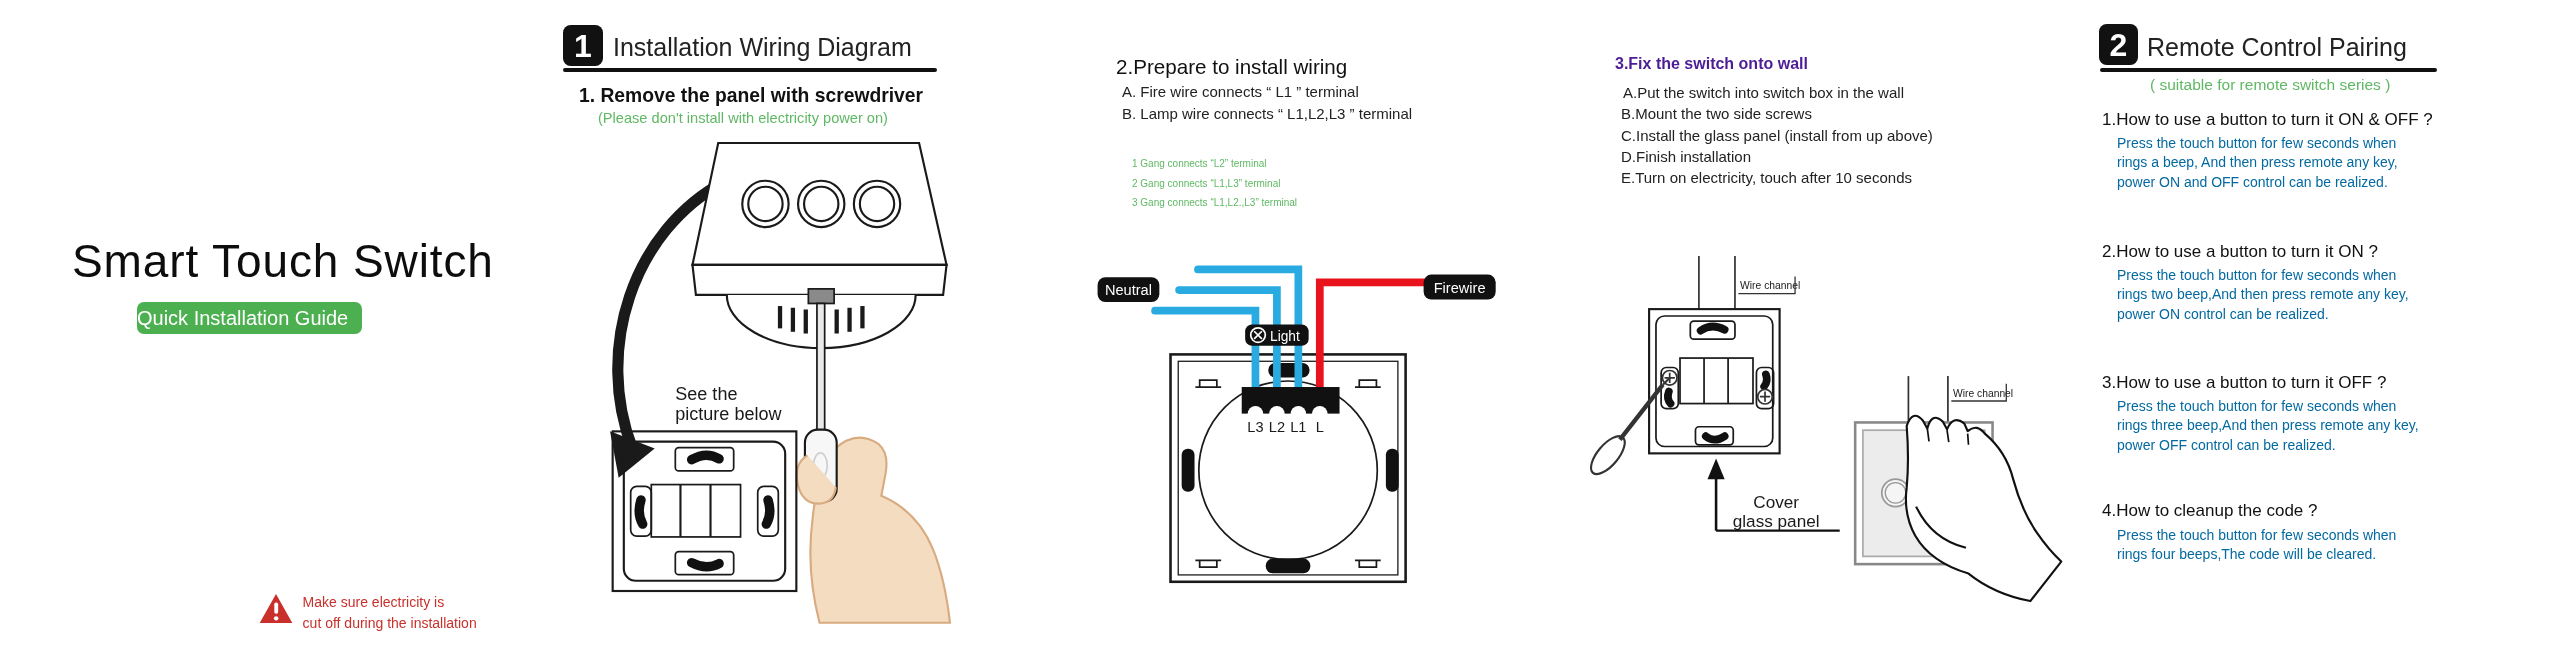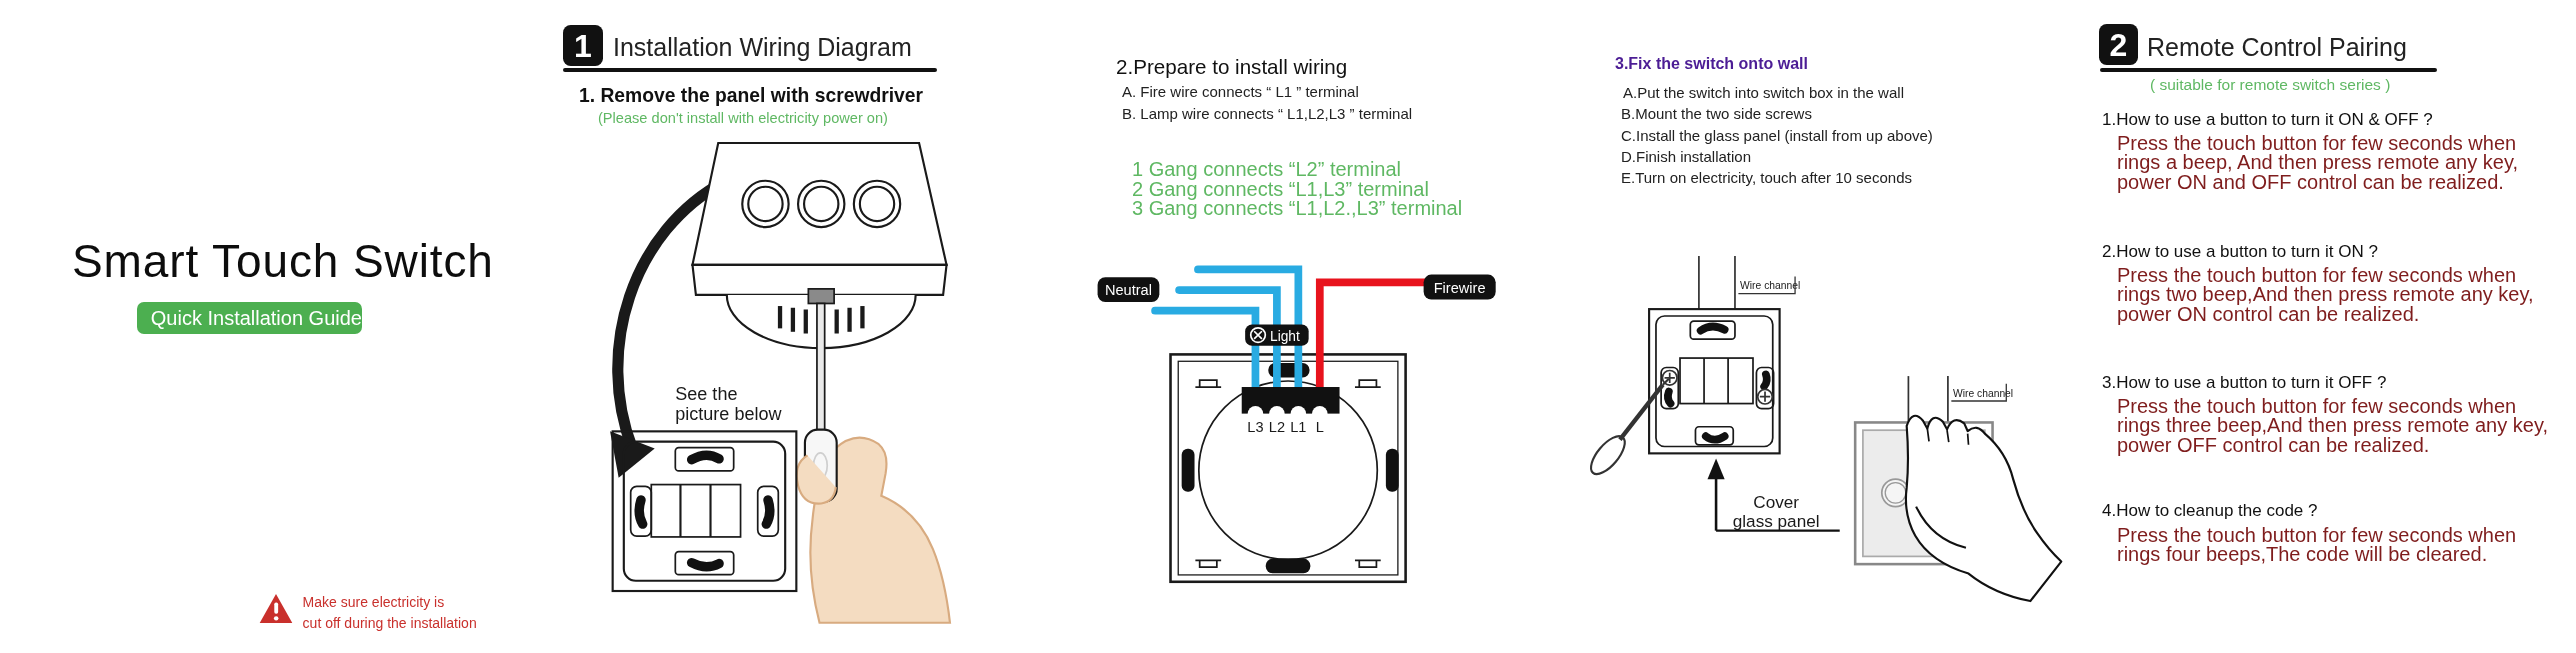--- a/index.html
+++ b/index.html
@@ -5,48 +5,48 @@
   :root{
     --green:#4caf50; --green-text:#66bb6a; --warn-red:#cc2a2a;
     --wire-blue:#29abe2; --wire-red:#e8131d; --ink:#1a1a1a;
   }
   *{margin:0;padding:0;box-sizing:border-box}
   body{background:#fff;font-family:"Liberation Sans",sans-serif;color:var(--ink)}
   .stage{position:relative;width:2576px;height:653px;background:#ffffff;overflow:hidden}
   .abs{position:absolute}
   .product-title{left:72px;top:234px;font-size:46px;letter-spacing:0.9px;color:#0d0d0d}
   .badge{left:137px;top:302px;width:225px;height:32px;background:var(--green);border-radius:6.9px;
-         color:#fff;font-size:20px;text-align:right;line-height:32px}
+         color:#fff;font-size:20px;text-align:left;line-height:32px}
   .warning{left:258px;top:592px;display:flex;gap:8.6px;align-items:flex-start}
   .warning-text{font-size:14px;line-height:21px;color:var(--warn-red);white-space:pre-line}
   .num-badge{background:#111;color:#fff;border-radius:7.7px;text-align:center;font-weight:700}
   .nb1{left:563px;top:25px;width:40px;height:41px;font-size:32px;line-height:42px}
   .nb2{left:2099px;top:24px;width:39px;height:41px;font-size:32px;line-height:42px}
   .sec-title{font-weight:400;color:#222}
   .s1-title{left:613px;top:33px;font-size:25px}
   .s4-title{left:2147px;top:33px;font-size:25px}
   .rule{background:#111;height:4.3px;border-radius:2.6px}
   .r1{left:563px;top:68px;width:374px}
   .r4{left:2100px;top:68px;width:337px}
   .step-title{font-weight:700;font-size:19.3px;color:#111}
   .st1{left:579px;top:85px}
   .green-note{color:var(--green-text);font-size:14.6px}
   .gn1{left:598px;top:110px}
   .s2-title{left:1116px;top:55px;font-size:20.6px;font-weight:400;color:#111}
   .body-line{font-size:15px;color:#222}
   .la{left:1122px;top:83px}.lb{left:1122px;top:105px}
-  .gang{font-size:20px;color:var(--green-text)}
+  .gang{font-size:10px;color:var(--green-text)}
   .g1{left:1132px;top:158px}.g2{left:1132px;top:178px}.g3{left:1132px;top:197px}
   .s3-title{left:1615px;top:55px;font-size:16px;font-weight:700;color:#4c1d95}
   .s3-step{font-size:15px;color:#222;line-height:21.5px}
   .s3a{left:1623px;top:82px}.s3b{left:1621px;top:103px}.s3c{left:1621px;top:125px}
   .s3d{left:1621px;top:146px}.s3e{left:1621px;top:167px}
   .s4-sub{left:2150px;top:76px;font-size:15.5px;color:var(--green-text)}
   .qa-q{font-weight:400;font-size:17px;color:#111}
-  .qa-a{font-size:20px;line-height:19.3px;color:#7f1d1d}
+  .qa-a{font-size:14px;line-height:19.3px;color:#0369a1}
   .q1{left:2102px;top:110px}.a1{left:2117px;top:134px}
   .q2{left:2102px;top:242px}.a2{left:2117px;top:266px}
   .q3{left:2102px;top:373px}.a3{left:2117px;top:397px}
   .q4{left:2102px;top:501px}.a4{left:2117px;top:526px}
   svg{position:absolute;overflow:visible}
   svg text{font-family:"Liberation Sans",sans-serif;fill:#1a1a1a}
   .wlabel{fill:#fff;font-size:17px}
   .blue{stroke:var(--wire-blue)} .red{stroke:var(--wire-red)}
 </style>
 </head>

